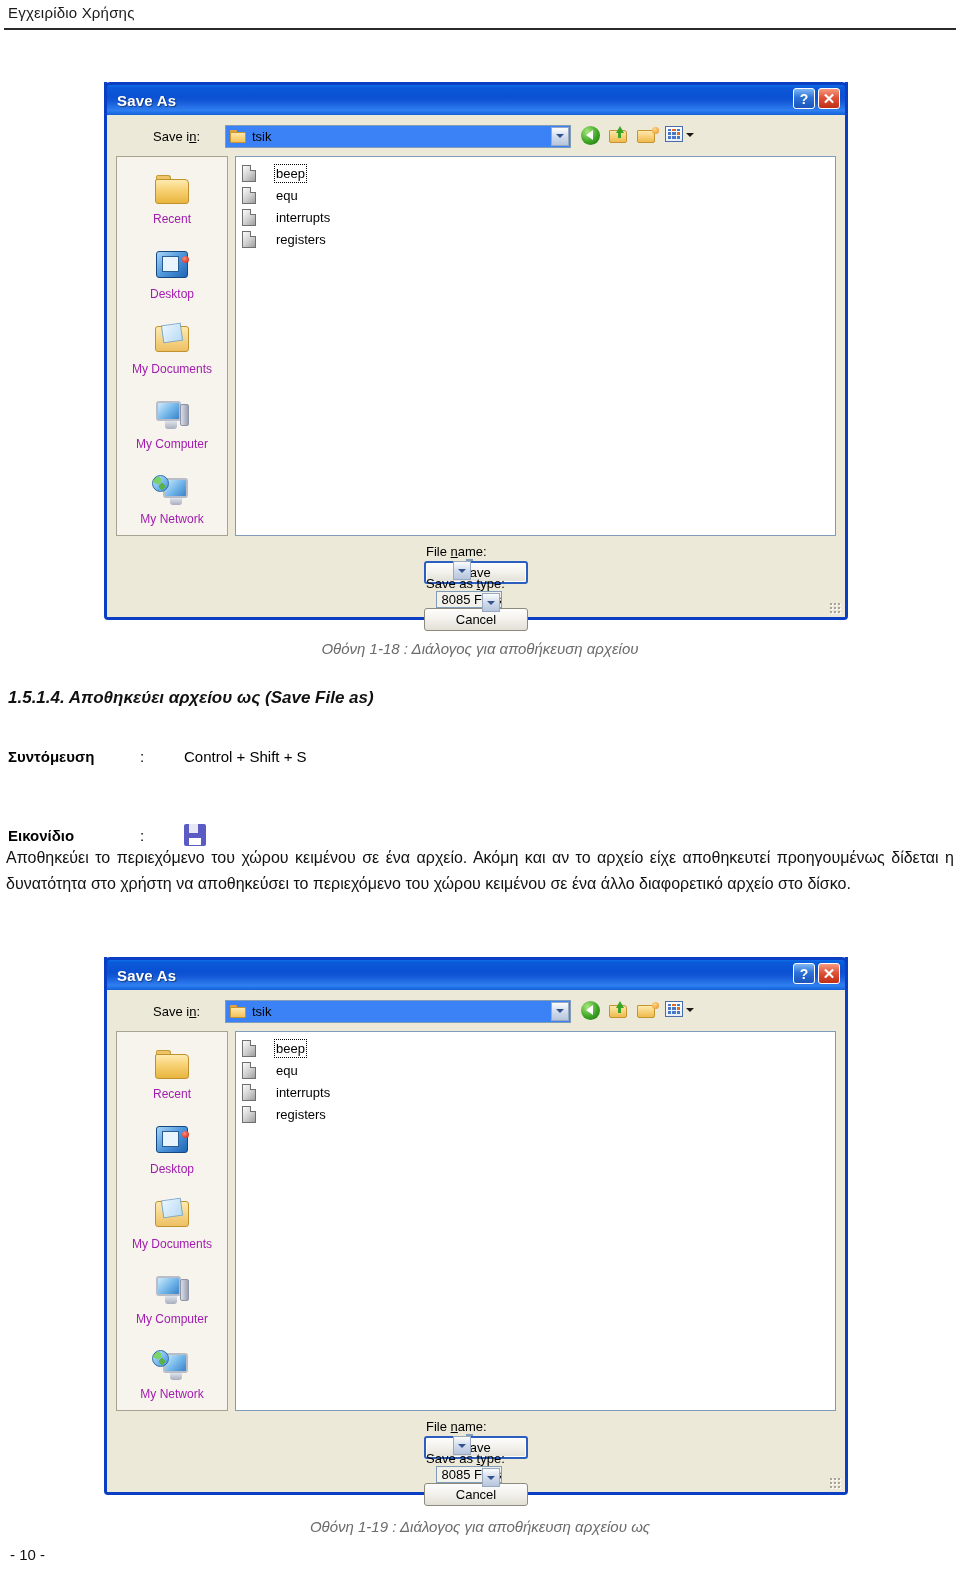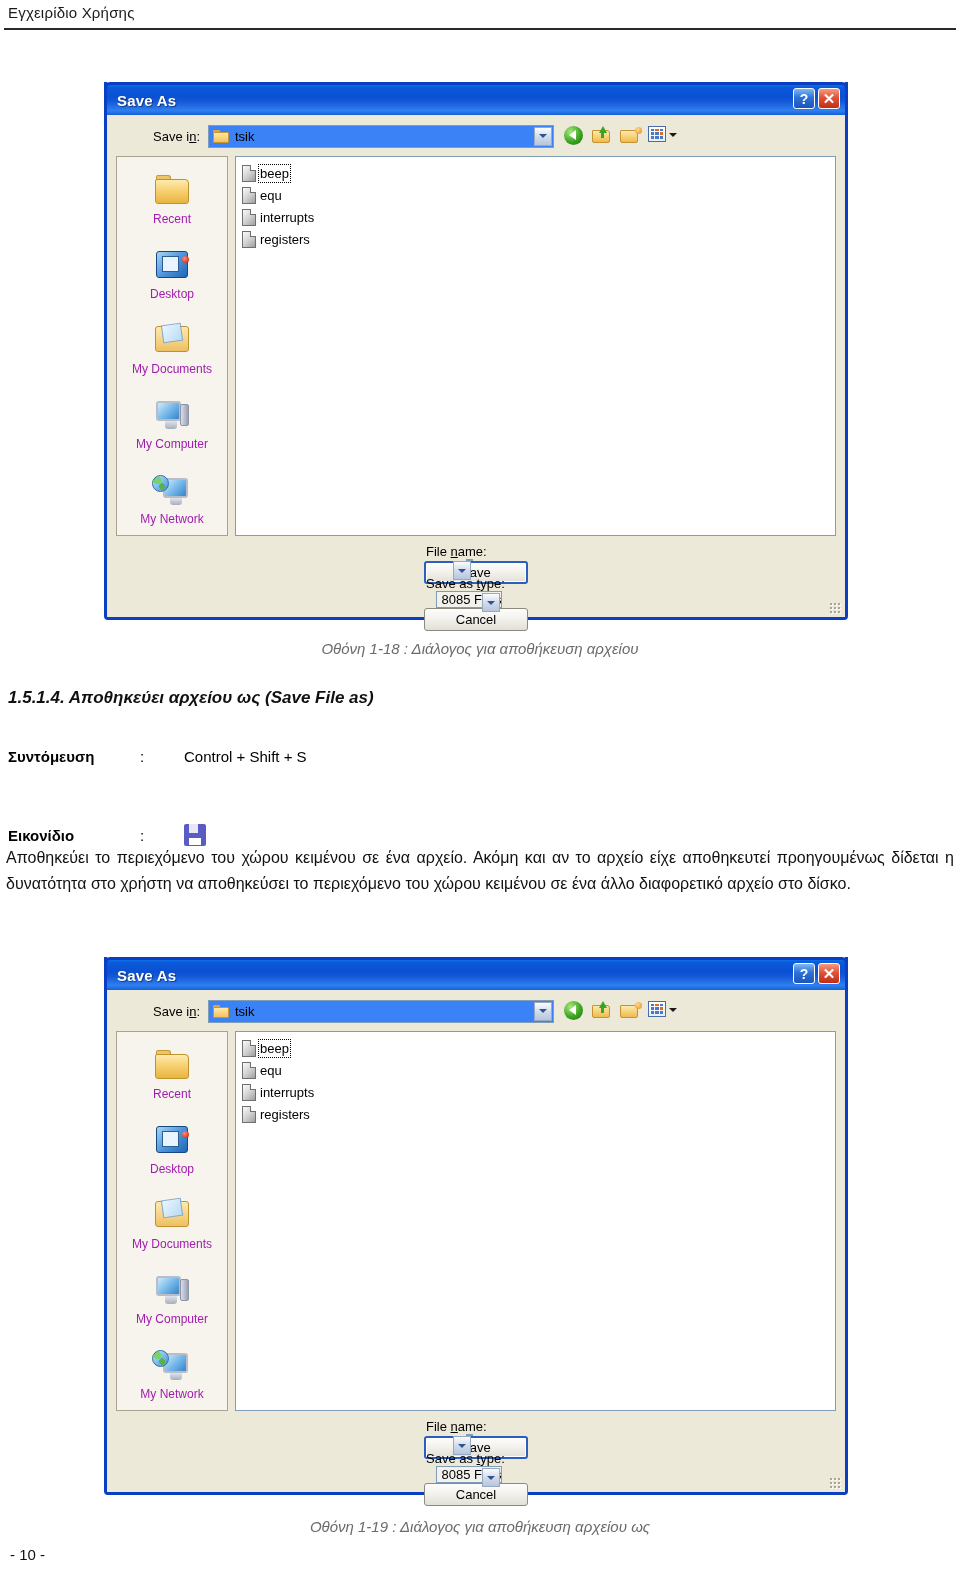--- a/index.html
+++ b/index.html
@@ -94,21 +94,21 @@
   .row-savein {
     display: flex;
     align-items: center;
     height: 26px;
     margin-bottom: 7px;
   }
   .lbl-savein {
     width: 84px;
     text-align: right;
     font-size: 13px;
-    padding-right: 8px;
+    padding-right: 25px;
     white-space: nowrap;
   }
   .lbl-savein u { text-decoration: underline; }
   .combo-savein {
     flex: 0 0 346px;
     height: 23px;
     background: #3b82f6;
     border: 1px solid #7f9db9;
     display: flex;
     align-items: center;
@@ -406,21 +406,21 @@
     margin-left: 7px;
     background: #ffffff;
     border: 1px solid #7f9db9;
     box-sizing: border-box;
     padding: 5px 4px;
   }
   .file-item {
     display: flex;
     align-items: center;
     height: 22px;
-    gap: 4px;
+    gap: 20px;
     padding-left: 2px;
   }
   .file-item.focused .file-name {
     outline: 1px dotted #000;
     outline-offset: 1px;
   }
   .file-ico {
     width: 14px; height: 17px;
     flex: none;
     background: linear-gradient(135deg, #fbfbfb 0%, #cfcfcf 55%, #9e9e9e 100%);

